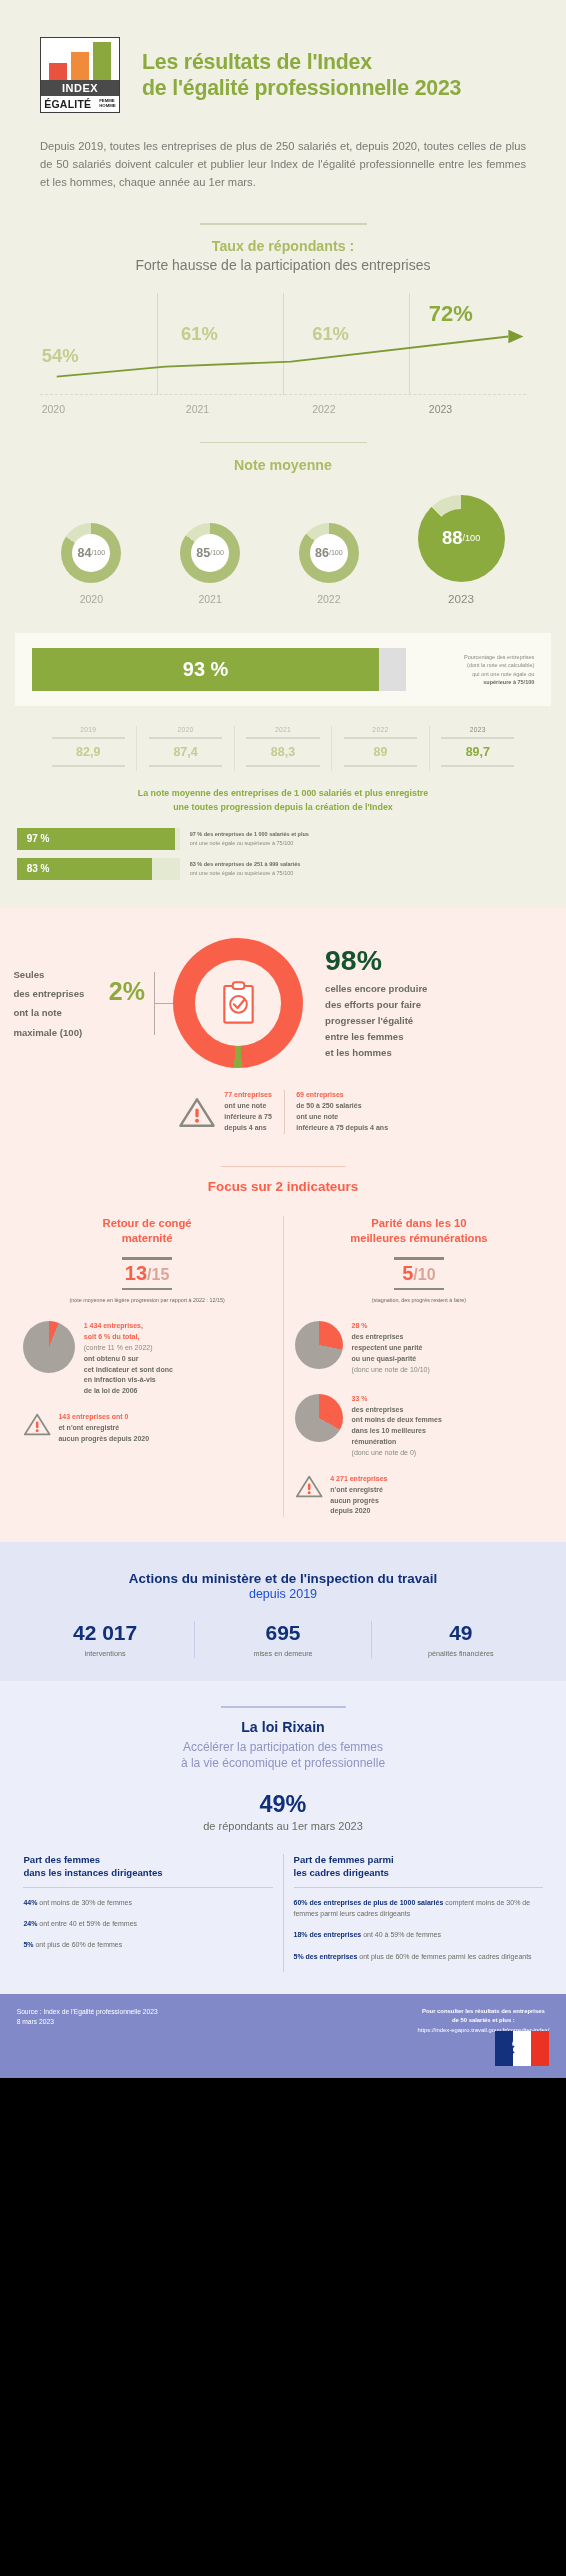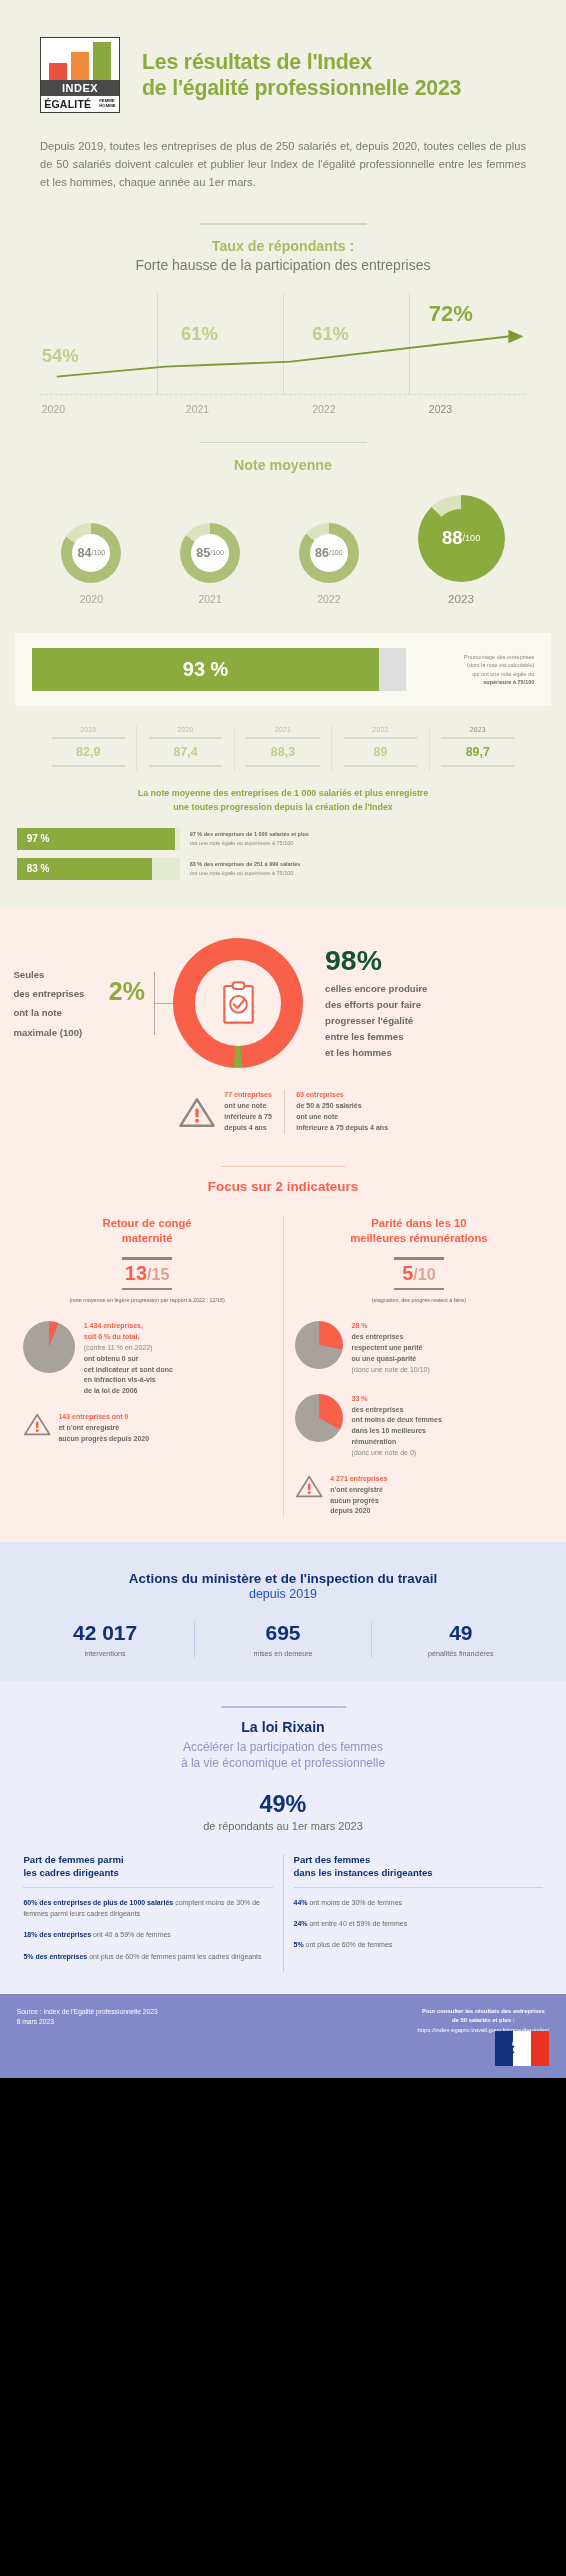--- a/index.html
+++ b/index.html
@@ -520,35 +520,35 @@
     <h2>La loi Rixain</h2>
     <div class="sub">
       <span>Accélérer la participation des femmes</span><br><span>à la vie économique et professionnelle</span>
     </div>
     <div class="big49">49%</div>
     <div class="big49sub">de répondants au 1er mars 2023</div>
 
     <div class="twocol2">
       <div class="c2">
         <h5>
+          <span>Part des femmes</span><br><span>dans les instances dirigeantes</span>
+        </h5>
+        <div class="hr"></div>
+        <p><b>44%</b><span> ont moins de 30% de femmes</span></p>
+        <p><b>24%</b><span> ont entre 40 et 59% de femmes</span></p>
+        <p><b>5%</b><span> ont plus de 60% de femmes</span></p>
+      </div>
+      <div class="c2">
+        <h5>
           <span>Part de femmes parmi</span><br><span>les cadres dirigeants</span>
         </h5>
         <div class="hr"></div>
         <p><b>60% des entreprises de plus de 1000 salariés</b><span> comptent moins de 30% de femmes parmi leurs cadres dirigeants</span></p>
         <p><b>18% des entreprises</b><span> ont 40 à 59% de femmes</span></p>
         <p><b>5% des entreprises</b><span> ont plus de 60% de femmes parmi les cadres dirigeants</span></p>
-      </div>
-      <div class="c2">
-        <h5>
-          <span>Part des femmes</span><br><span>dans les instances dirigeantes</span>
-        </h5>
-        <div class="hr"></div>
-        <p><b>44%</b><span> ont moins de 30% de femmes</span></p>
-        <p><b>24%</b><span> ont entre 40 et 59% de femmes</span></p>
-        <p><b>5%</b><span> ont plus de 60% de femmes</span></p>
       </div>
     </div>
   </div>
 
   <div class="footer">
     <div class="src">
       <span>Source : Index de l'Egalité professionnelle 2023</span><br><span>8 mars 2023</span>
     </div>
     <div class="rt">
       <b>Pour consulter les résultats des entreprises</b><br>

